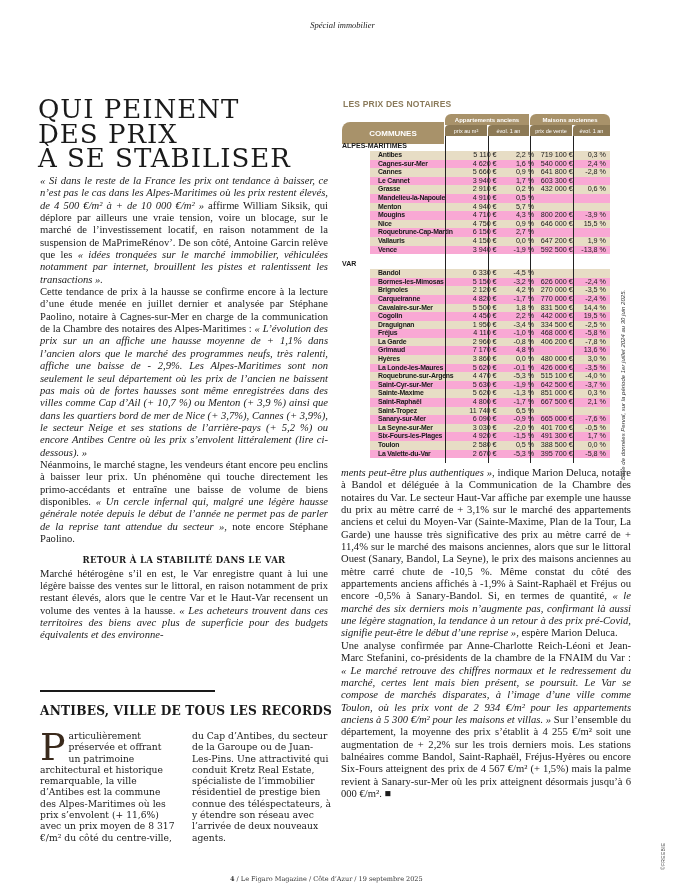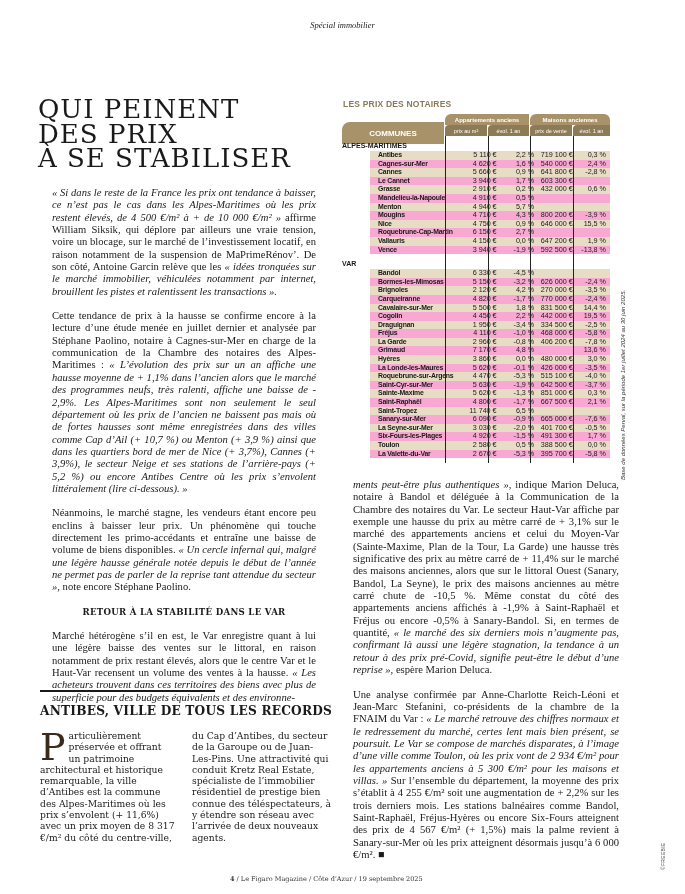--- a/index.html
+++ b/index.html
@@ -15,21 +15,21 @@
     position: absolute; left: 38px; top: 97px; width: 300px;
     font-family: "DejaVu Serif", serif; font-weight: normal; font-size: 26px; line-height: 24.5px;
     letter-spacing: 1px; color: #1a1a1a; text-transform: uppercase;
   }
   .headline span { display: block; }
 
   .col-left {
     position: absolute; left: 40px; top: 175px; width: 288px;
     font-size: 10.6px; line-height: 12.35px; text-align: justify;
   }
-  .col-left p, .col-right p { margin: 12px; }
+  .col-left p, .col-right p { margin: 0; }
   .col-left em, .col-right em { font-style: italic; }
 
   .subhead {
     font-family: "DejaVu Serif", serif; font-weight: bold; font-size: 8.6px;
     text-align: center; letter-spacing: 0.3px; margin: 9px 0 1px 0;
   }
 
   .box-rule { position: absolute; left: 40px; top: 690px; width: 175px; height: 1.5px; background: #1a1a1a; }
   .box-title {
     position: absolute; left: 40px; top: 704px; width: 300px;

